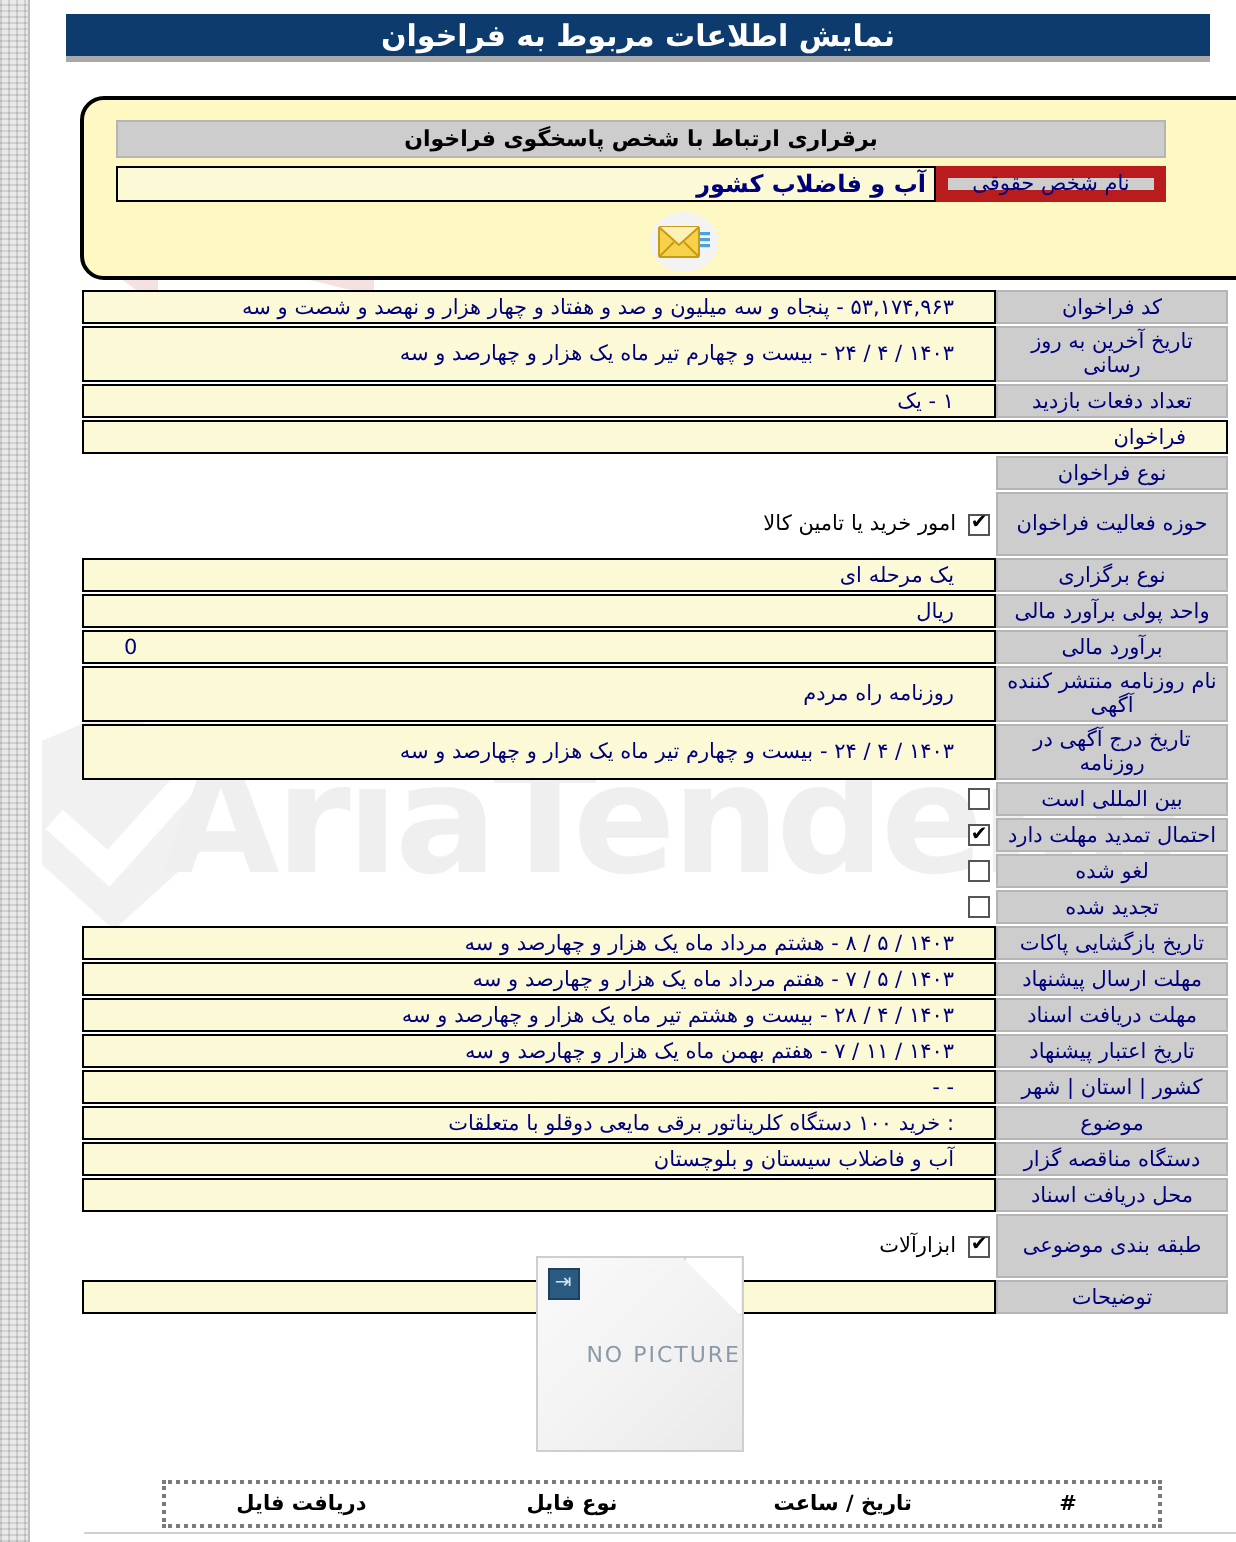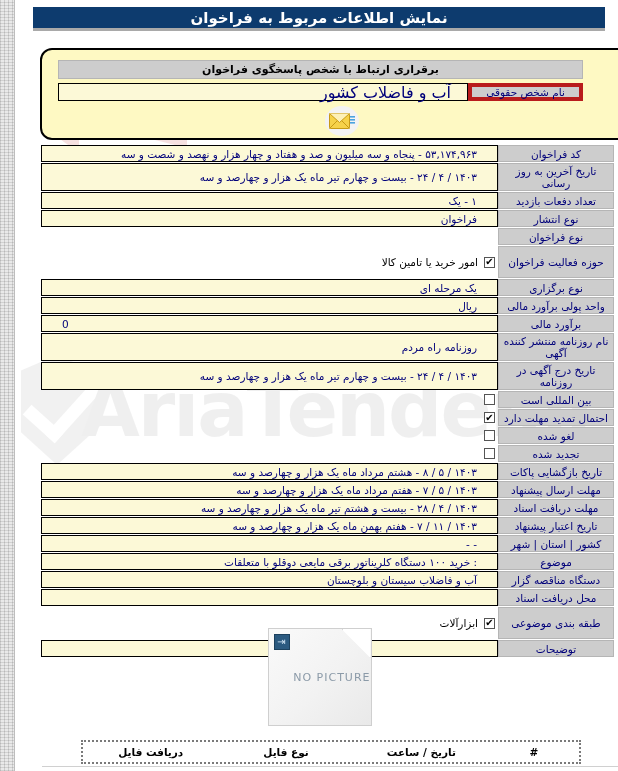--- a/index.html
+++ b/index.html
@@ -97,28 +97,28 @@
     background:#cdcdcd;border:1px solid #b5b5b5;
     display:flex;align-items:center;justify-content:center;
     font-size:11px;font-weight:bold;color:#000;
     box-sizing:border-box;
   }
   .contact-row{
     position:absolute;left:16px;top:33px;width:525px;height:18px;
     display:flex;flex-direction:row;
   }
   .contact-label{
-    width:115px;height:18px;background:#cdcdcd;border:4px solid #b91c1c;
+    width:115px;height:18px;background:#cdcdcd;border:6px solid #b91c1c;
     display:flex;align-items:center;justify-content:center;
     font-size:10.5px;color:#00007a;box-sizing:border-box;
   }
   .contact-value{
     flex:1;height:18px;background:#fcf9d7;border:1px solid #000;
     display:flex;align-items:center;justify-content:flex-start;
-    padding:0 16px;font-size:16px;color:#00007a;box-sizing:border-box;
+    padding:0 4px;font-size:12px;color:#00007a;box-sizing:border-box;font-weight:bold;
   }
   .mail-icon-wrap{
     position:absolute;left:0;right:0;top:56px;
     display:flex;justify-content:center;align-items:center;
   }
   .mail-badge{
     width:34px;height:30px;border-radius:50%;
     background:#f3f3f3;
     display:flex;align-items:center;justify-content:center;
     position:relative;
@@ -270,21 +270,20 @@
       </div>
       <div class="trow">
         <div class="cell-label">تاریخ آخرین به روز رسانی</div>
         <div class="cell-value">۱۴۰۳ / ۴ / ۲۴ - بیست و چهارم تیر ماه یک هزار و چهارصد و سه</div>
       </div>
       <div class="trow">
         <div class="cell-label">تعداد دفعات بازدید</div>
         <div class="cell-value">۱ - یک</div>
       </div>
       <div class="trow">
-        <div class="cell-label">نوع انتشار</div>
         <div class="cell-value">فراخوان</div>
       </div>
       <div class="trow">
         <div class="cell-label">نوع فراخوان</div>
       </div>
       <div class="trow tall">
         <div class="cell-label">حوزه فعالیت فراخوان</div>
         <div class="cell-checkline">
           <span class="chk">✔</span>
           <span class="chk-label">امور خرید یا تامین کالا</span>

